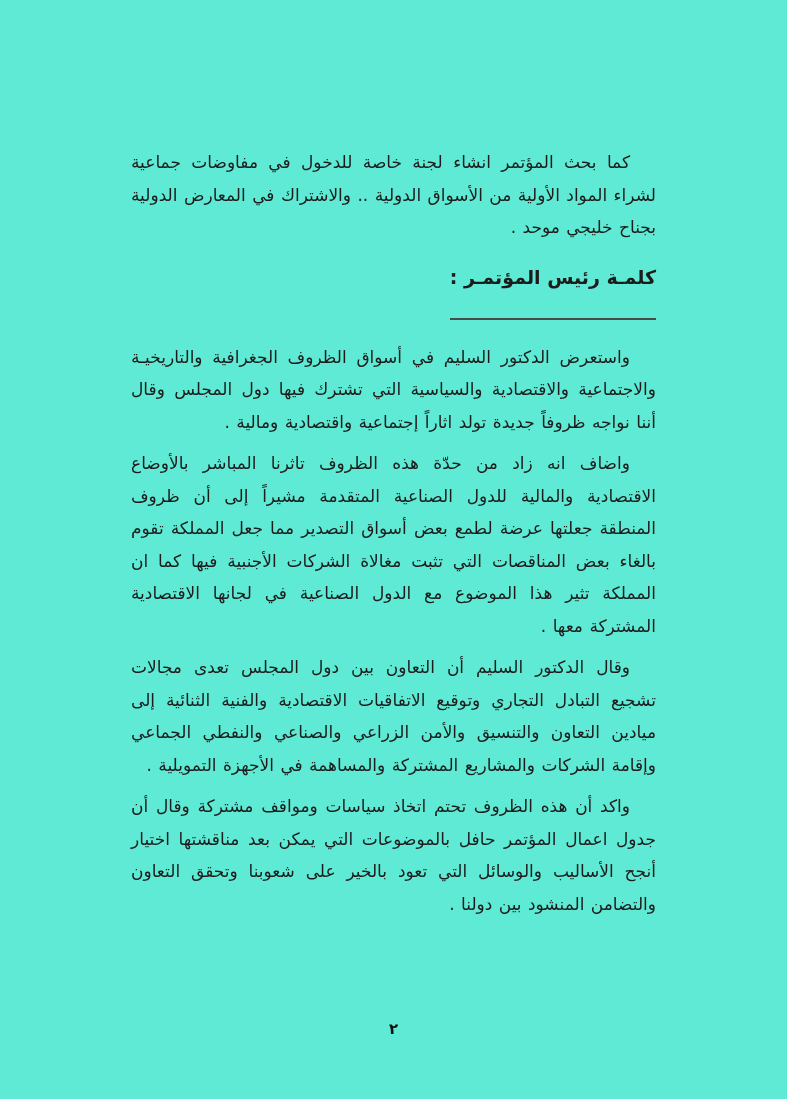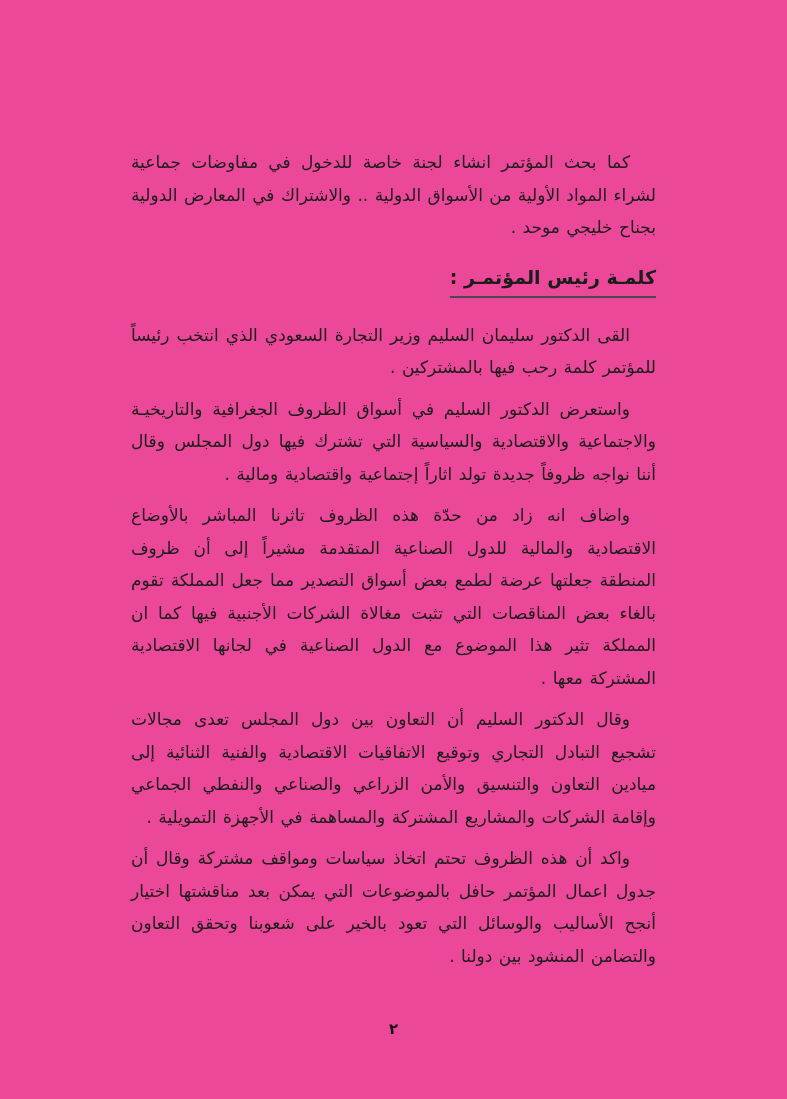--- a/index.html
+++ b/index.html
@@ -4,21 +4,21 @@
 <style>
   html, body {
     margin: 0;
     padding: 0;
     background: #ffffff;
   }
   .page {
     position: relative;
     width: 787px;
     height: 1099px;
-    background: #ec4899;
+    background: #5eead4;
     overflow: hidden;
     font-family: "DejaVu Sans", sans-serif;
     color: #1c1c1c;
     direction: rtl;
   }
   .text-block {
     position: absolute;
     top: 146px;
     right: 131px;
     width: 525px;
@@ -34,21 +34,21 @@
   
   .heading-wrap {
     margin: 18px 0 21px 0;
     text-align: right;
   }
   .section-heading {
     display: inline-block;
     font-size: 19px;
     font-weight: bold;
     line-height: 30px;
-    padding-bottom: 4px;
+    padding-bottom: 26px;
     border-bottom: 2px solid #4a4a4a;
     letter-spacing: 0.5px;
   }
   .page-number {
     position: absolute;
     top: 1020px;
     left: 0;
     width: 100%;
     text-align: center;
     font-size: 15px;
@@ -62,21 +62,20 @@
 <div class="page">
 
   <div class="text-block">
 
     <p class="para">كما بحث المؤتمر انشاء لجنة خاصة للدخول في مفاوضات جماعية لشراء المواد الأولية من الأسواق الدولية .. والاشتراك في المعارض الدولية بجناح خليجي موحد .</p>
 
     <div class="heading-wrap">
       <span class="section-heading">كلمـة رئيس المؤتمـر :</span>
     </div>
 
-    <p class="para">القى الدكتور سليمان السليم وزير التجارة السعودي الذي انتخب رئيساً للمؤتمر كلمة رحب فيها بالمشتركين .</p>
 
     <p class="para">واستعرض الدكتور السليم في أسواق الظروف الجغرافية والتاريخيـة والاجتماعية والاقتصادية والسياسية التي تشترك فيها دول المجلس وقال أننا نواجه ظروفاً جديدة تولد اثاراً إجتماعية واقتصادية ومالية .</p>
 
     <p class="para">واضاف انه زاد من حدّة هذه الظروف تاثرنا المباشر بالأوضاع الاقتصادية والمالية للدول الصناعية المتقدمة مشيراً إلى أن ظروف المنطقة جعلتها عرضة لطمع بعض أسواق التصدير مما جعل المملكة تقوم بالغاء بعض المناقصات التي تثبت مغالاة الشركات الأجنبية فيها كما ان المملكة تثير هذا الموضوع مع الدول الصناعية في لجانها الاقتصادية المشتركة معها .</p>
 
     <p class="para">وقال الدكتور السليم أن التعاون بين دول المجلس تعدى مجالات تشجيع التبادل التجاري وتوقيع الاتفاقيات الاقتصادية والفنية الثنائية إلى ميادين التعاون والتنسيق والأمن الزراعي والصناعي والنفطي الجماعي وإقامة الشركات والمشاريع المشتركة والمساهمة في الأجهزة التمويلية .</p>
 
     <p class="para">واكد أن هذه الظروف تحتم اتخاذ سياسات ومواقف مشتركة وقال أن جدول اعمال المؤتمر حافل بالموضوعات التي يمكن بعد مناقشتها اختيار أنجح الأساليب والوسائل التي تعود بالخير على شعوبنا وتحقق التعاون والتضامن المنشود بين دولنا .</p>
 
   </div>

